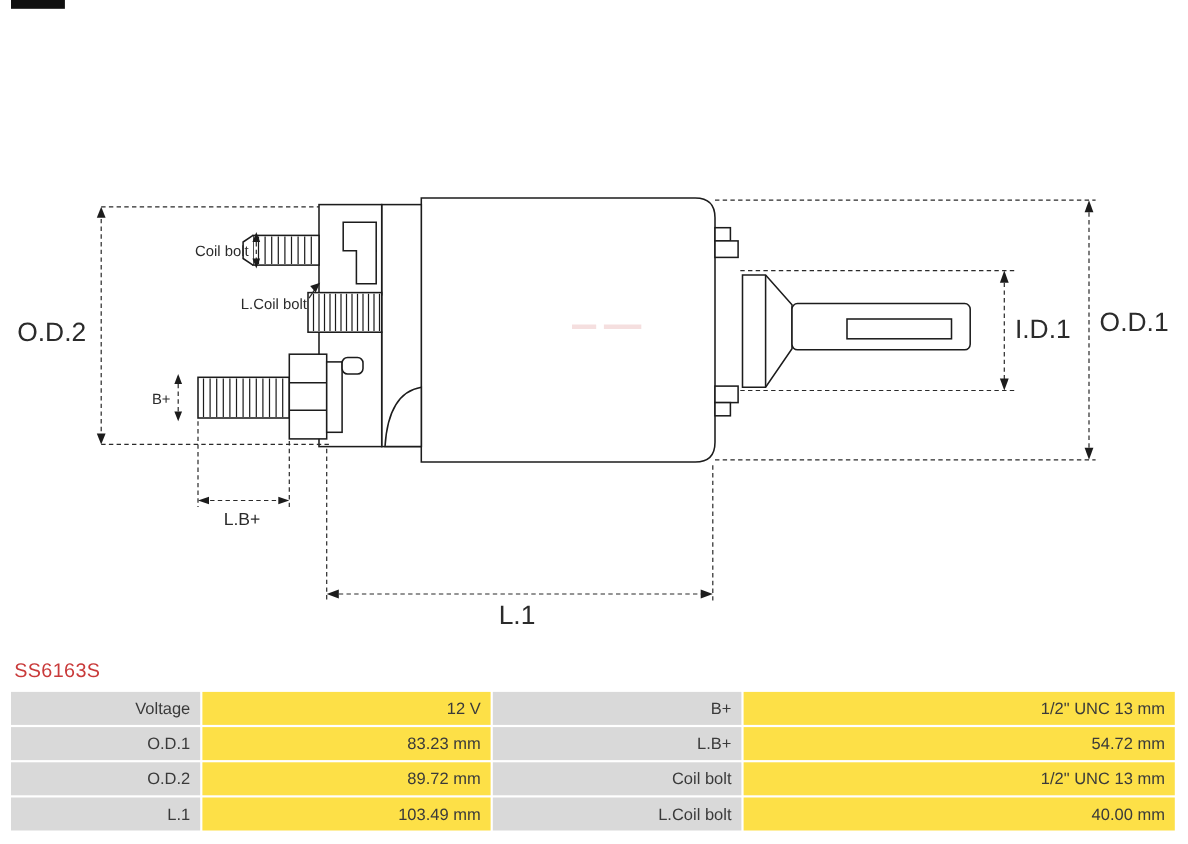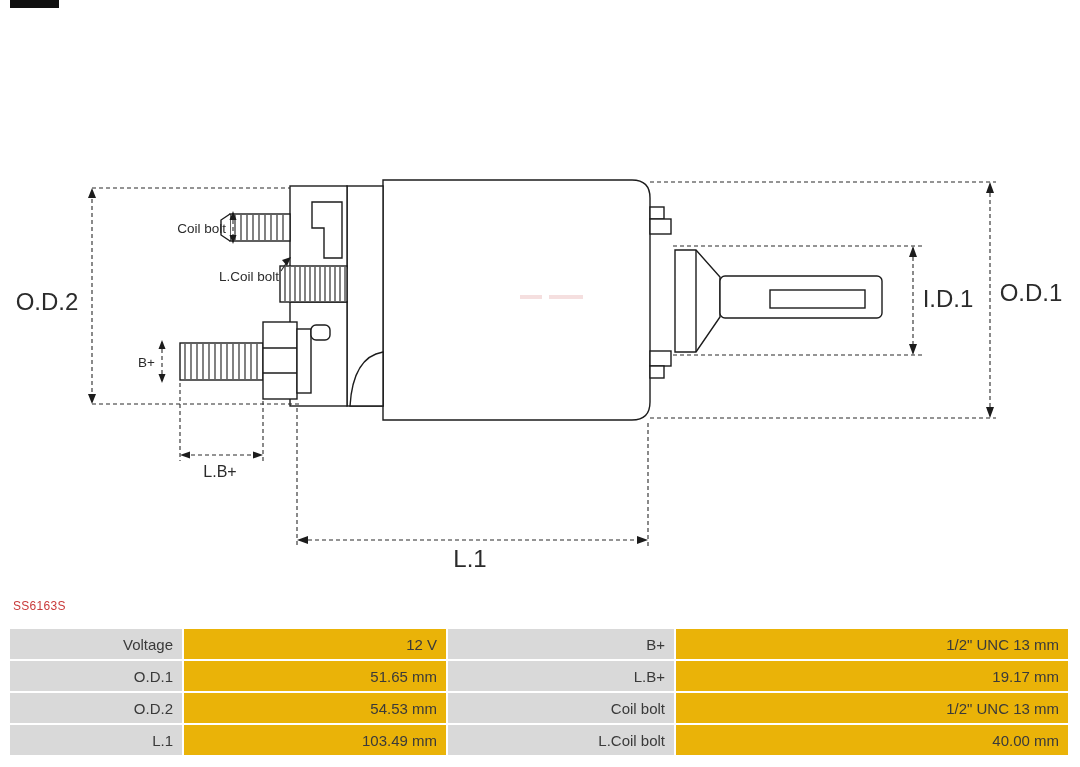--- a/index.html
+++ b/index.html
@@ -14,37 +14,37 @@
     position: absolute; left: 10px; top: 0;
     width: 49px; height: 8px;
     background: #101010;
   }
   .diagram {
     position: absolute; left: 0; top: 0;
     width: 1080px; height: 592px;
   }
   .part-number {
     position: absolute; left: 13px; top: 599px;
-    font-size: 12px; color: #c93a3a; letter-spacing: .3px;
+    font-size: 18px; color: #c93a3a; letter-spacing: .3px;
   }
   table.spec-table {
     position: absolute; left: 8px; top: 627px;
     width: 1062px;
     border-collapse: separate; border-spacing: 2px;
     table-layout: fixed;
   }
   table.spec-table td {
     height: 30px;
     font-size: 15px; color: #3a3a3a;
     text-align: right; vertical-align: middle;
     padding: 0 9px 0 0;
     overflow: hidden; white-space: nowrap;
   }
   td.cell-label { background: #d9d9d9; margin-left: 23px; }
-  td.cell-value { background: #eab308; }
+  td.cell-value { background: #fde047; }
   col.c1 { width: 172px; }
   col.c2 { width: 262px; }
   col.c3 { width: 226px; }
   col.c4 { width: auto; }
 </style>
 </head>
 <body>
 
 <div class="logo-bar"></div>
 
@@ -165,27 +165,27 @@
     </colgroup>
   <tbody>
     <tr>
       <td class="cell-label">Voltage</td>
       <td class="cell-value">12 V</td>
       <td class="cell-label">B+</td>
       <td class="cell-value">1/2" UNC 13 mm</td>
     </tr>
     <tr>
       <td class="cell-label">O.D.1</td>
-      <td class="cell-value">51.65 mm</td>
+      <td class="cell-value">83.23 mm</td>
       <td class="cell-label">L.B+</td>
-      <td class="cell-value">19.17 mm</td>
+      <td class="cell-value">54.72 mm</td>
     </tr>
     <tr>
       <td class="cell-label">O.D.2</td>
-      <td class="cell-value">54.53 mm</td>
+      <td class="cell-value">89.72 mm</td>
       <td class="cell-label">Coil bolt</td>
       <td class="cell-value">1/2" UNC 13 mm</td>
     </tr>
     <tr>
       <td class="cell-label">L.1</td>
       <td class="cell-value">103.49 mm</td>
       <td class="cell-label">L.Coil bolt</td>
       <td class="cell-value">40.00 mm</td>
     </tr>
   </tbody>

